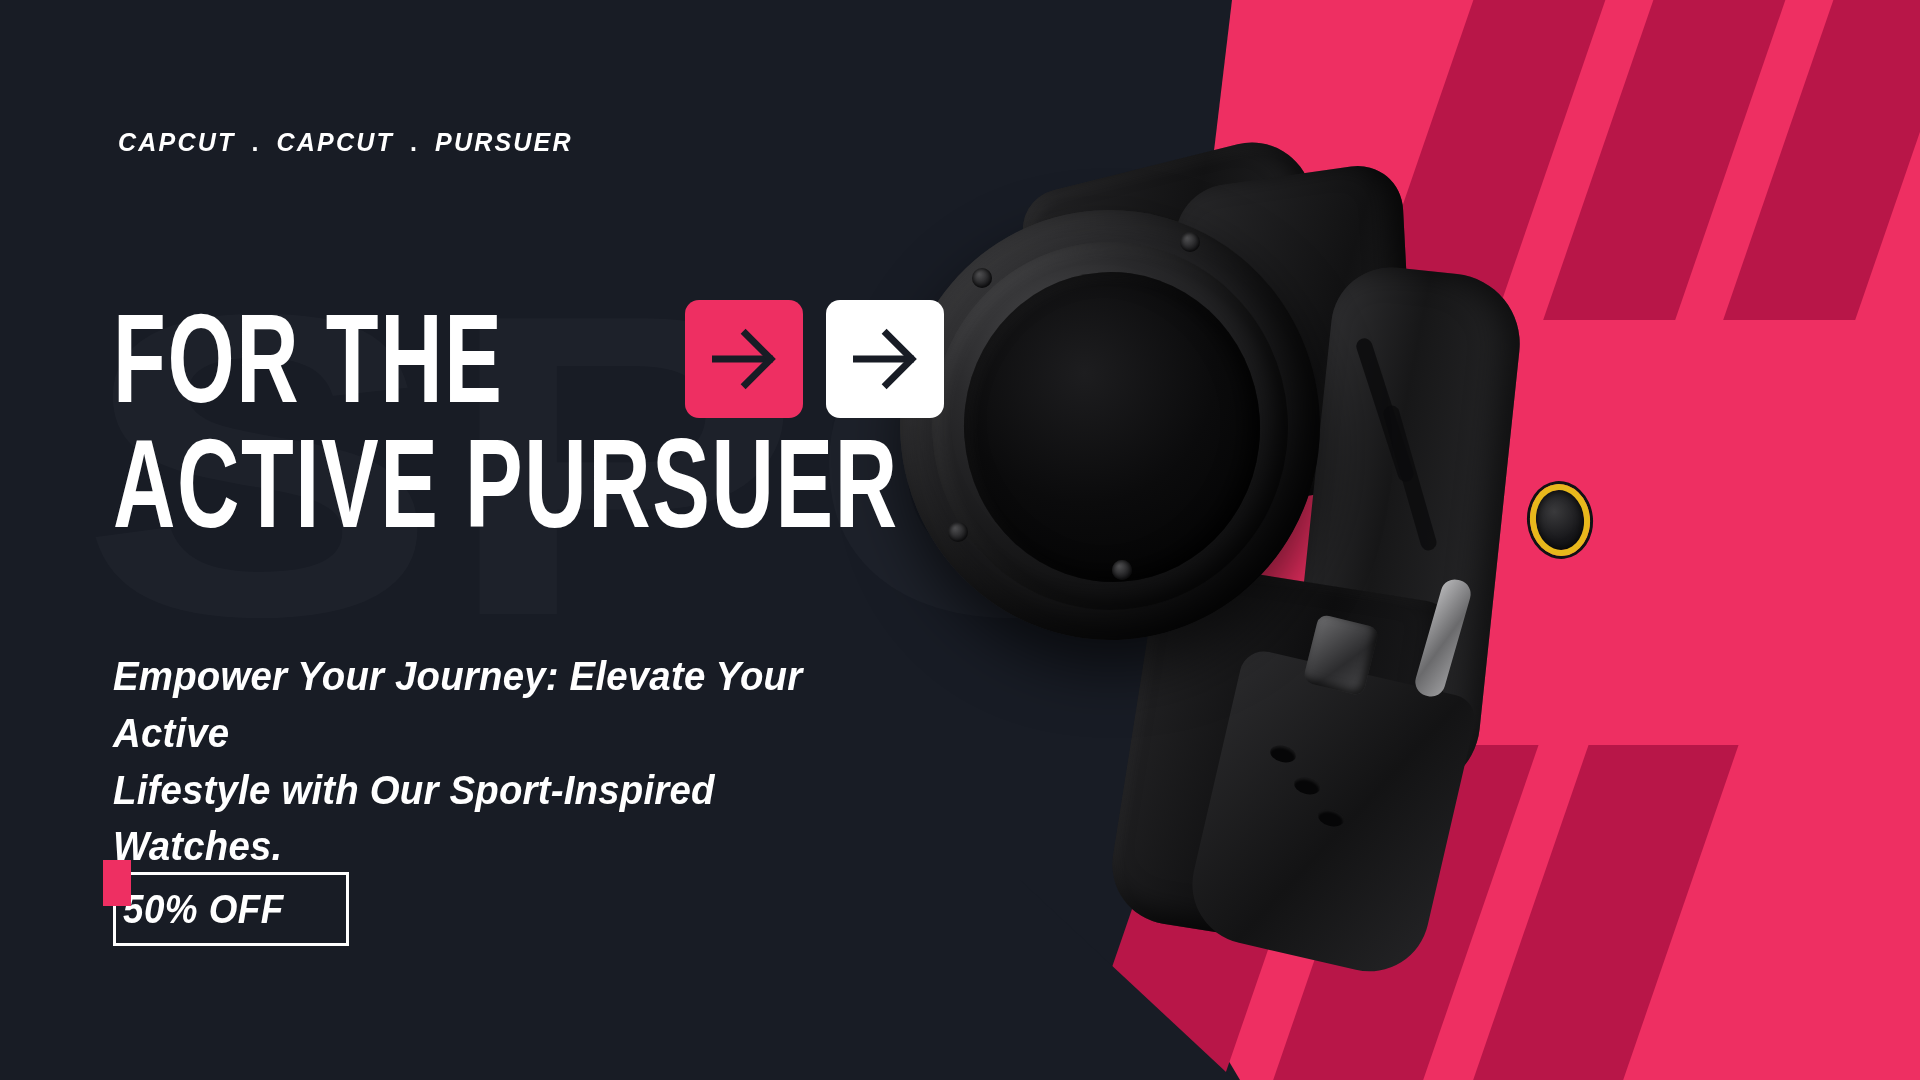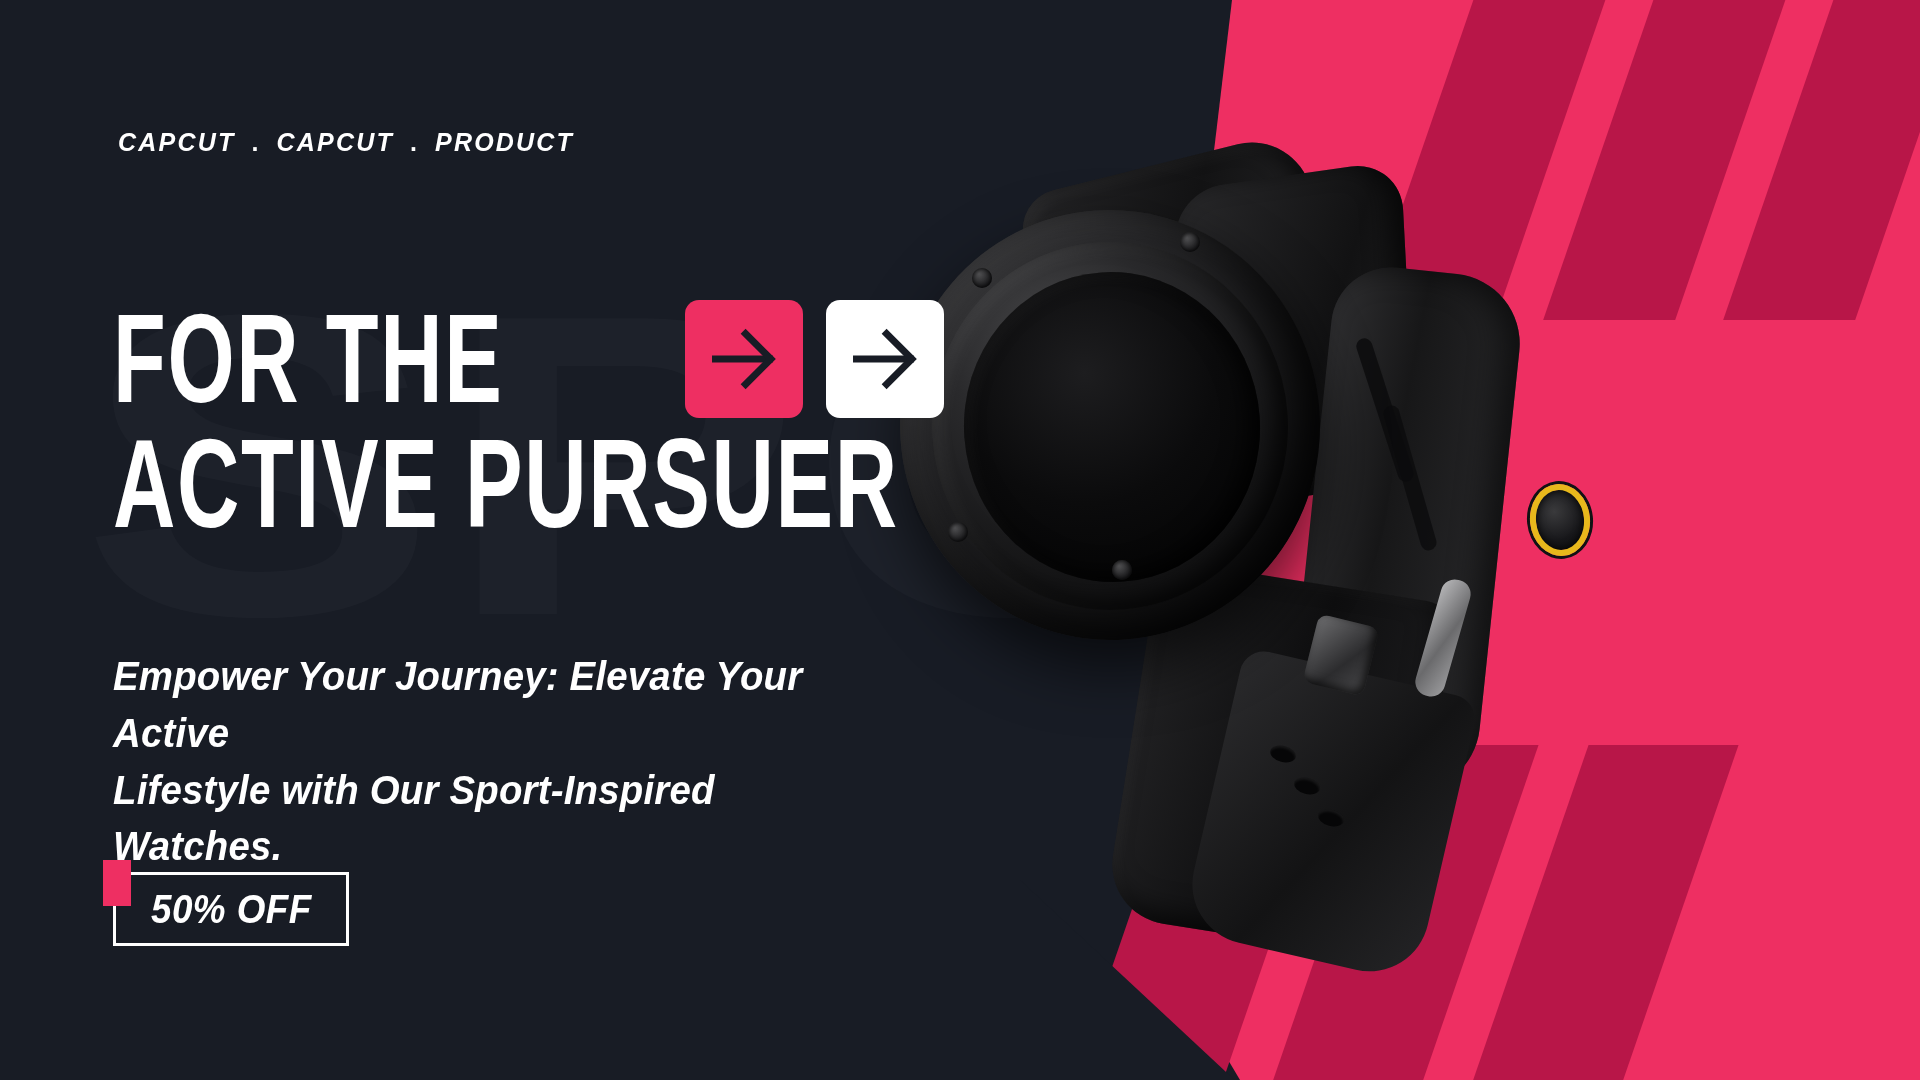--- a/index.html
+++ b/index.html
@@ -190,21 +190,21 @@
   }
 
   .cta-row { position:absolute; left:113px; top:872px; display:flex; align-items:flex-start; gap:37px; }
   .cta-box { position:relative; }
   .cta-sq {
     position:absolute; left:-10px; top:-12px; width:28px; height:46px;
     background:#EE2F62; z-index:2;
   }
   .cta-frame {
     border:3px solid #ffffff; height:74px;
-    display:flex; align-items:center; justify-content:center;
+    display:flex; align-items:center; justify-content:flex-start;
     position:relative; z-index:1;
   }
   .cta-frame.one { width:236px; }
   .cta-frame.two { width:408px; }
   .cta-label {
     color:#ffffff; font-style:italic; font-weight:bold;
     font-size:41px; letter-spacing:0.5px; white-space:nowrap;
     font-family:"Liberation Sans Narrow","Liberation Sans", sans-serif;
     transform:scaleX(0.92); transform-origin:center;
   }
@@ -249,21 +249,21 @@
     <div class="strap-hole" style="left:438px; top:660px; transform:rotate(14deg);"></div>
   </div>
 
   <div class="content">
 
     <nav class="nav">
       <span class="nav-item">CAPCUT</span>
       <span class="nav-dot">.</span>
       <span class="nav-item">CAPCUT</span>
       <span class="nav-dot">.</span>
-      <span class="nav-item">PRODUCT</span>
+      <span class="nav-item">PURSUER</span>
     </nav>
 
     <div class="headline">
       <div class="hl-row">
         <div class="hl-text">FOR THE</div>
         <div class="arrow-btns">
           <div class="abtn pink">
             <svg viewBox="0 0 24 24" fill="none" stroke="#181C25" stroke-width="2.2" stroke-linecap="square">
               <line x1="3" y1="12" x2="20" y2="12"></line>
               <polyline points="12.5,4 20.5,12 12.5,20"></polyline>

